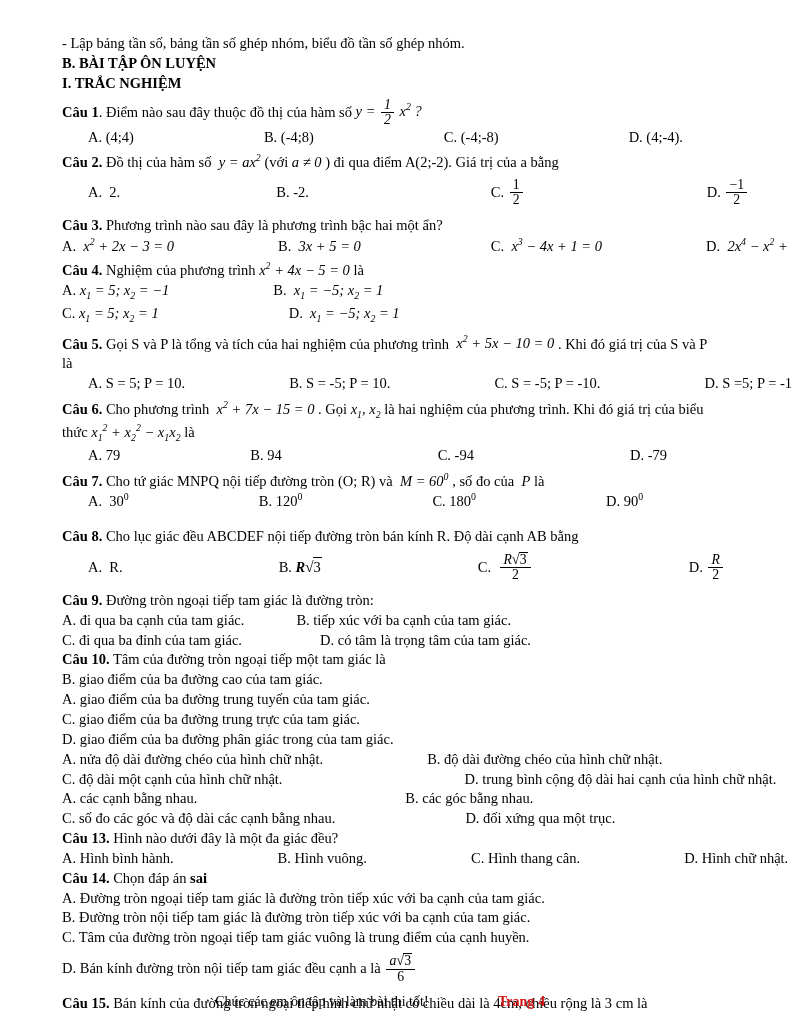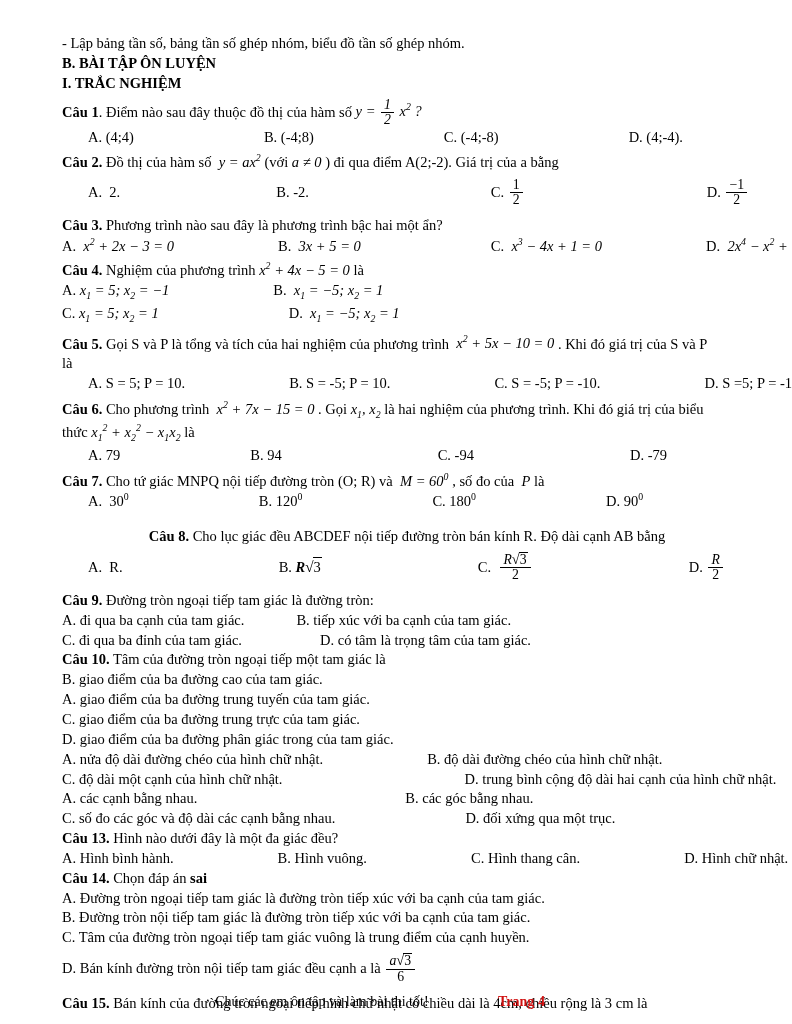--- a/index.html
+++ b/index.html
@@ -140,21 +140,21 @@
   </div>
 
   <div class="line q" style="margin-top:6px;">
     <span class="b">Câu 7.</span>
     <span>Cho tứ giác MNPQ nội tiếp đường tròn (O; R) và &nbsp;<span class="mi">M = 60<sup class="ex">0</sup></span> , số đo của &nbsp;<span class="mi">P</span> là</span>
   </div>
   <div class="line opts">
     <span class="sp-1"></span><span>A. &nbsp;30<sup class="ex">0</sup></span><span class="sp-3"></span><span class="sp-2"></span><span>B. 120<sup class="ex">0</sup></span><span class="sp-3"></span><span class="sp-2"></span><span>C. 180<sup class="ex">0</sup></span><span class="sp-3"></span><span class="sp-2"></span><span>D. 90<sup class="ex">0</sup></span>
   </div>
 
-  <div class="line q" style="margin-top:16px;text-align:center;">
+  <div class="line q" style="margin-top:16px;">
     <span class="b">Câu 8.</span>
     <span>Cho lục giác đều ABCDEF nội tiếp đường tròn bán kính R. Độ dài cạnh AB bằng</span>
   </div>
   <div class="line opts" style="margin-top:6px;">
     <span class="sp-1"></span><span>A. &nbsp;R.</span><span class="sp-3"></span><span class="sp-3"></span><span>B. <span class="mi b">R</span><span class="radsym">√</span><span class="sqrt">3</span></span><span class="sp-3"></span><span class="sp-3"></span><span>C. &nbsp;<span class="frac"><span class="num"><span class="mi">R</span><span class="radsym">√</span><span class="sqrt">3</span></span><span class="den">2</span></span></span><span class="sp-3"></span><span class="sp-3"></span><span>D. <span class="frac"><span class="num"><span class="mi">R</span></span><span class="den">2</span></span></span>
   </div>
 
   <div class="line q" style="margin-top:8px;">
     <span class="b">Câu 9.</span>
     <span>Đường tròn ngoại tiếp tam giác là đường tròn:</span>

